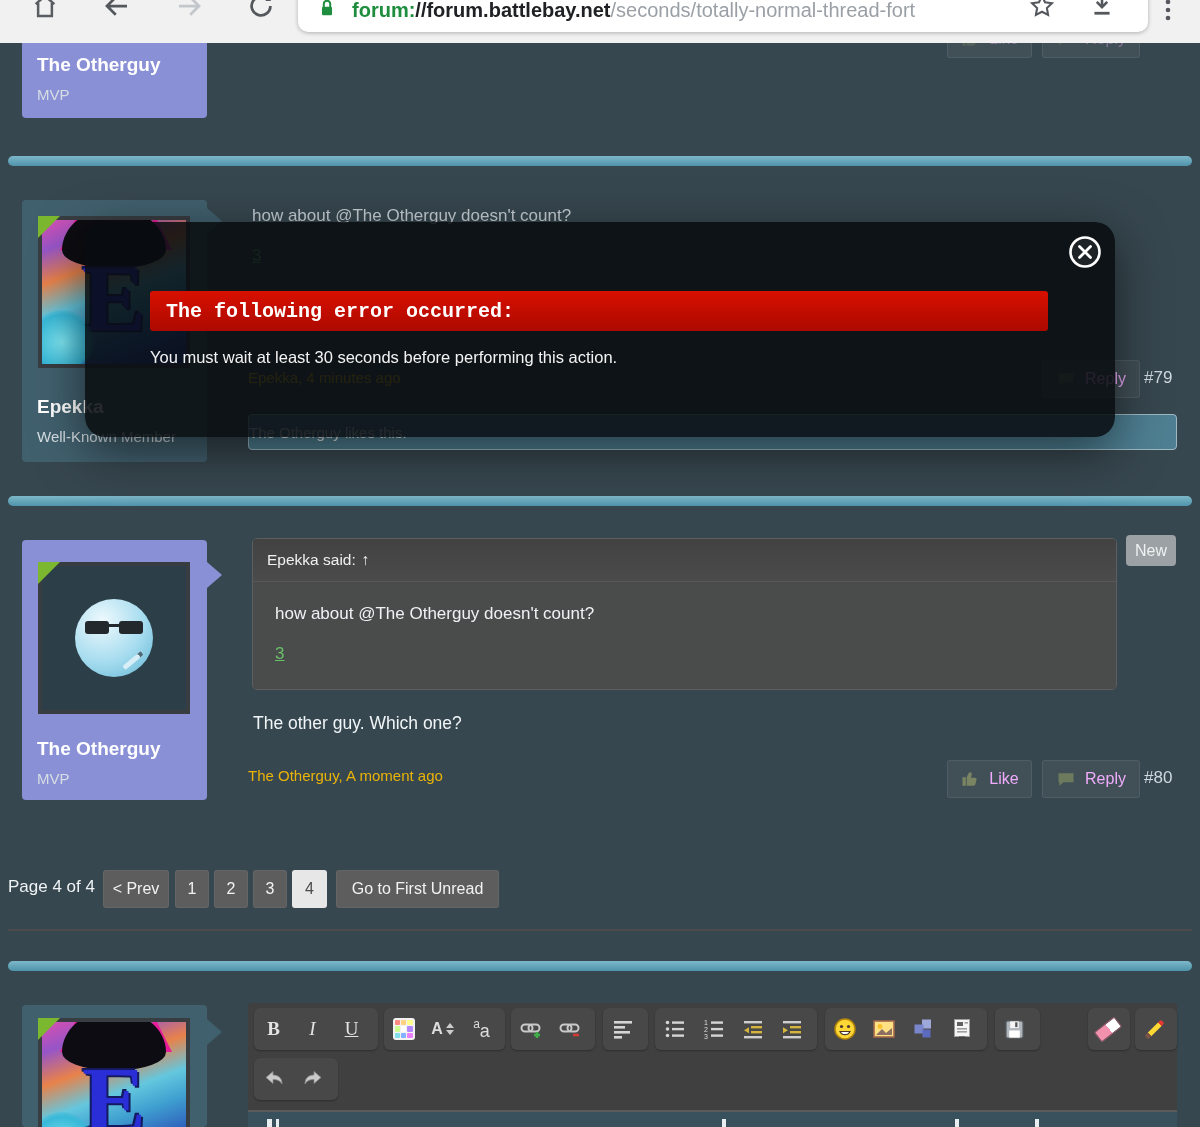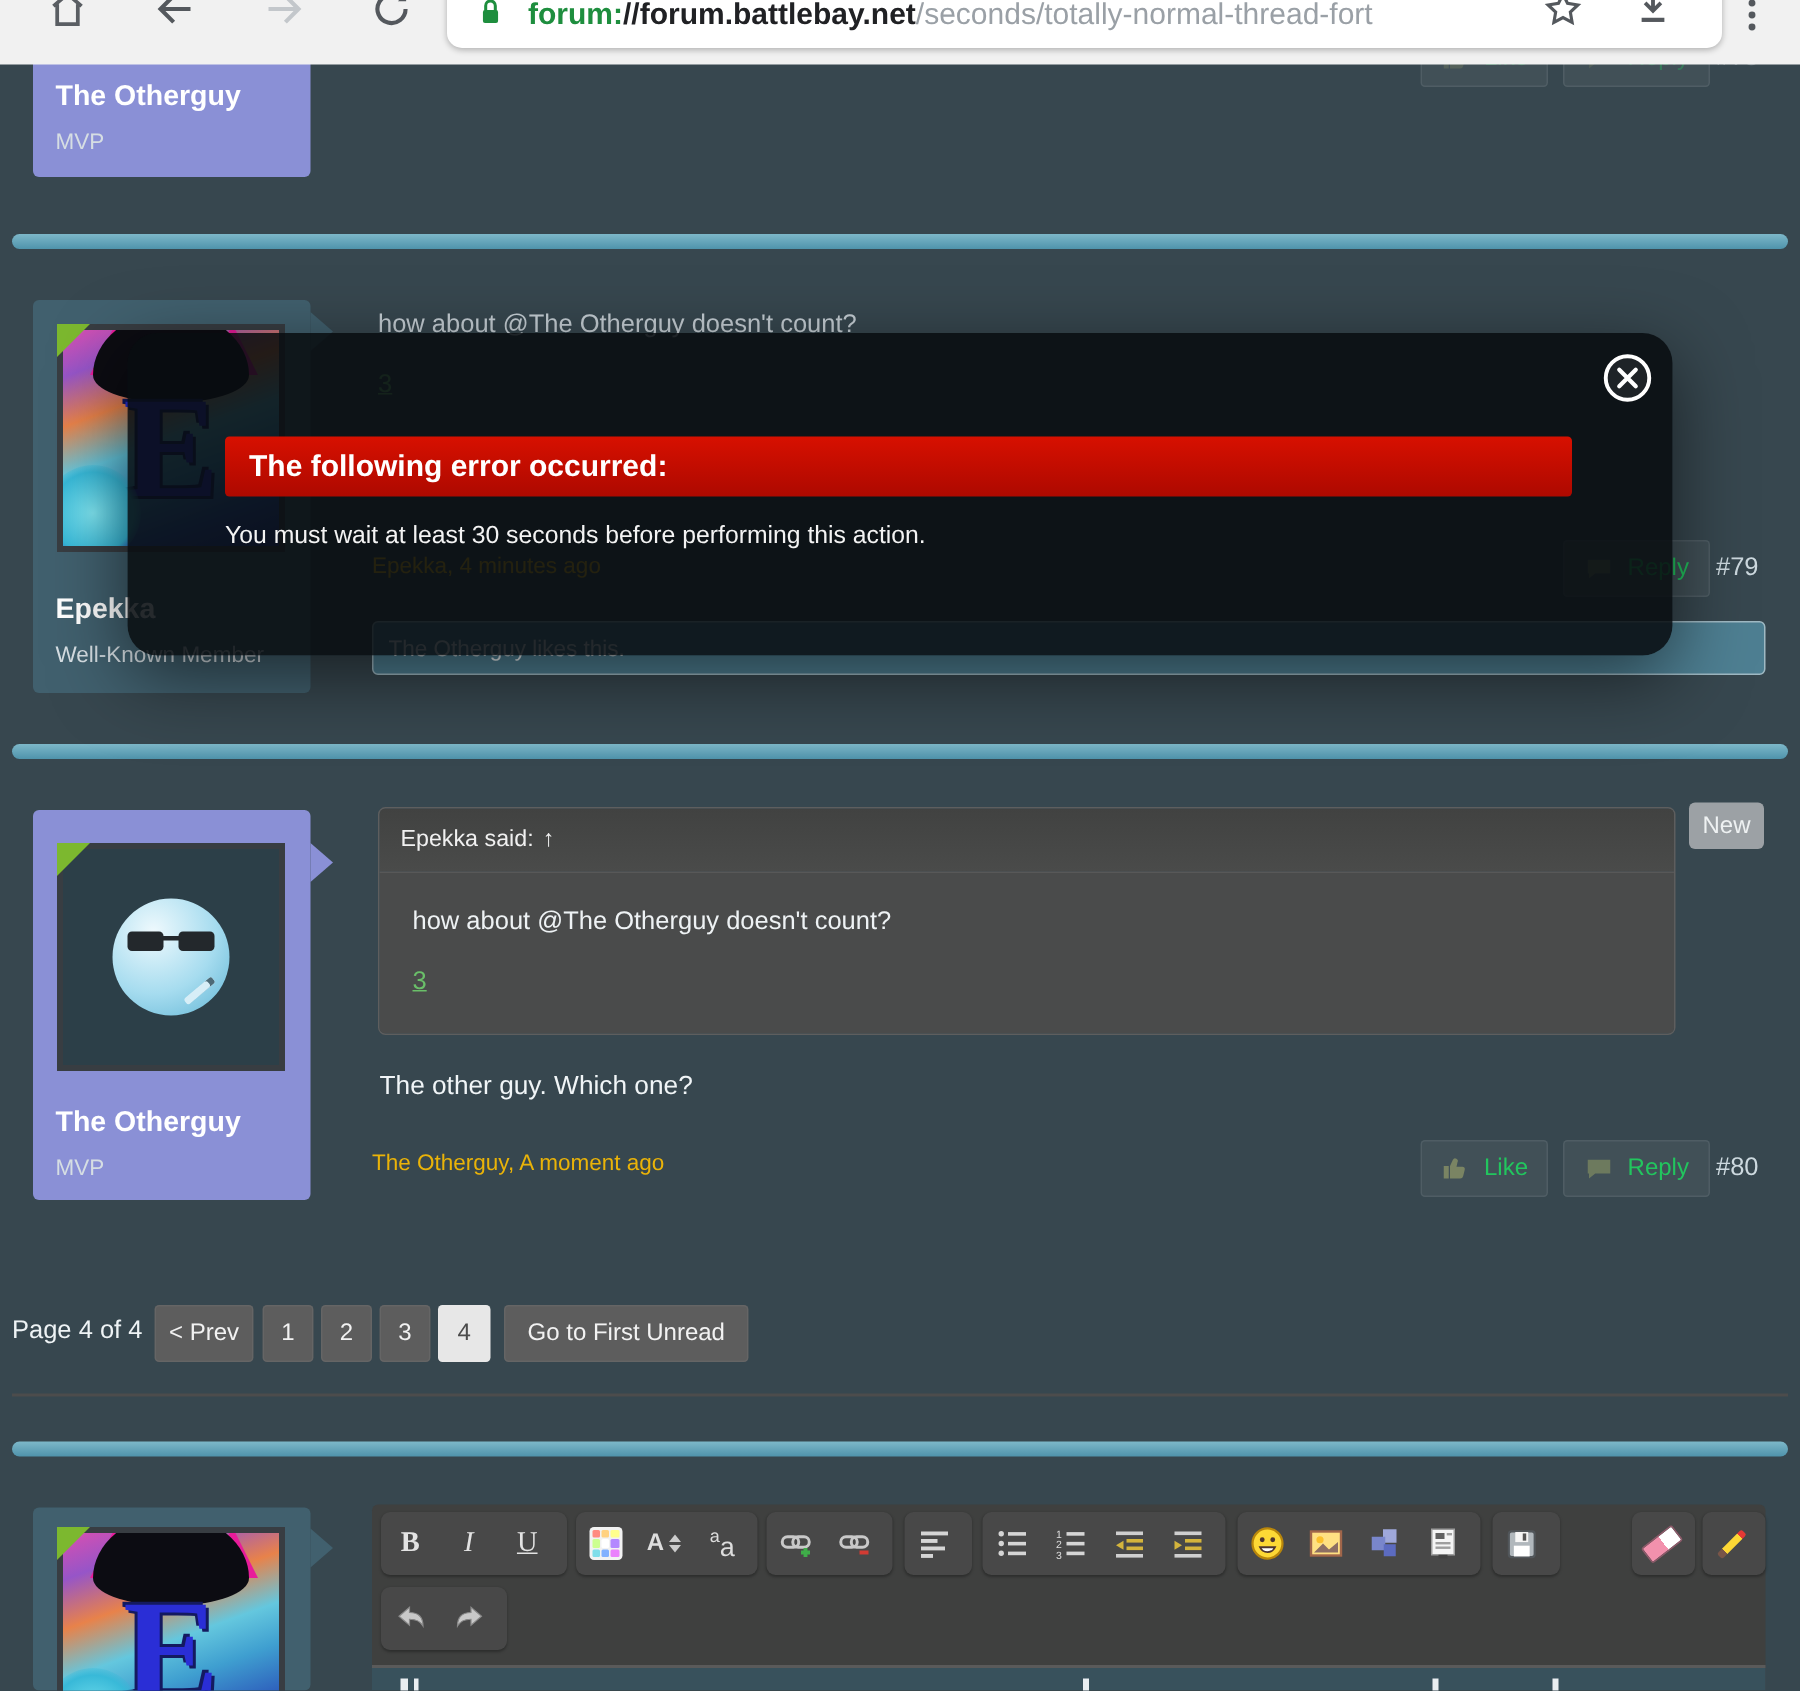--- a/index.html
+++ b/index.html
@@ -31,40 +31,40 @@
   .avatar{position:absolute;left:16px;width:152px;height:152px;border:4px solid #383d42;
           box-sizing:border-box;overflow:hidden;background:#2c3f48;}
   .fold{position:absolute;left:16px;width:0;height:0;border-top:22px solid #7cb82f;
         border-right:22px solid transparent;z-index:3;}
   .msg{position:absolute;color:#dfe7ec;font-size:17px;}
   .meta{position:absolute;color:#eab308;font-size:15px;}
   .postnum{position:absolute;color:#cdd9df;font-size:17px;}
   .glink{color:#6abf69;text-decoration:underline;font-size:17px;position:absolute;}
   .fbtn{position:absolute;height:38px;display:flex;align-items:center;justify-content:center;gap:9px;
         background:rgba(255,255,255,.05);border:1px solid rgba(255,255,255,.08);border-radius:3px;
-        color:#22c55e;font-size:16px;box-sizing:border-box;}
+        color:#f0abfc;font-size:16px;box-sizing:border-box;}
   .likesbar{position:absolute;left:248px;width:929px;height:36px;background:#4e7f92;
             border:1px solid #9fb9c3;border-radius:4px;box-sizing:border-box;
-            display:flex;align-items:center;padding-left:10px;color:#e8eff2;font-size:15px;}
+            display:flex;align-items:center;color:#e8eff2;font-size:15px;}
 
   
   .quote{position:absolute;left:252px;top:538px;width:865px;border:1px solid #5e5e5e;border-radius:5px;
          overflow:hidden;box-sizing:border-box;}
   .qhead{height:42px;background:linear-gradient(#414241,#4a4b4a);border-bottom:1px solid #585858;
          display:flex;align-items:center;padding-left:14px;color:#f0f0f0;font-size:15.5px;gap:6px;}
   .qbody{height:107px;background:#4a4b4b;position:relative;}
   .badge-new{position:absolute;left:1126px;top:535px;width:50px;height:31px;background:#9ca1a5;
              border-radius:4px;color:#eef1f2;font-size:16px;display:flex;align-items:center;justify-content:center;}
 
   
   .modal{position:absolute;left:85px;top:222px;width:1030px;height:215px;border-radius:20px;
          background:rgba(8,12,16,.88);z-index:40;box-shadow:0 14px 50px rgba(0,0,0,.55);}
   .modal .banner{position:absolute;left:65px;top:69px;width:898px;height:40px;border-radius:3px;
          background:linear-gradient(#d71000,#ad0900);display:flex;align-items:center;padding-left:16px;
-         box-sizing:border-box;color:#fff;font-weight:bold;font-size:20px;}
+         box-sizing:border-box;color:#fff;font-weight:bold;font-size:20px;font-family:Liberation Mono, monospace;}
   .modal .mtext{position:absolute;left:65px;top:126px;color:#f3f3f3;font-size:16.5px;}
   .mclose{position:absolute;right:13px;top:13px;width:34px;height:34px;}
 
   
   .pbtn{position:absolute;top:870px;height:38px;display:flex;align-items:center;justify-content:center;
         background:#5d5d5d;color:#f2f2f2;border-radius:3px;font-size:16px;
         box-shadow:inset 0 0 0 1px rgba(255,255,255,.05);}
   .pbtn.cur{background:#e7e7e7;color:#4b4b4b;}
 
   

